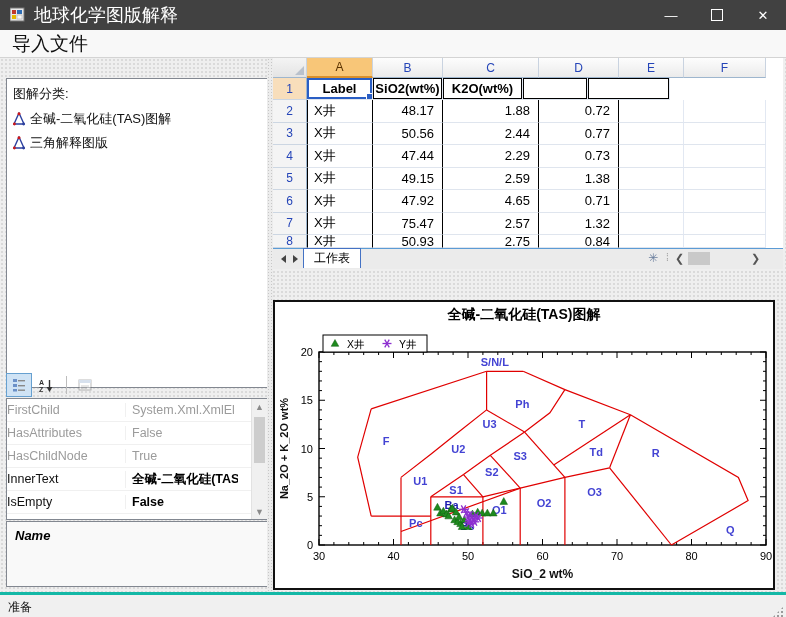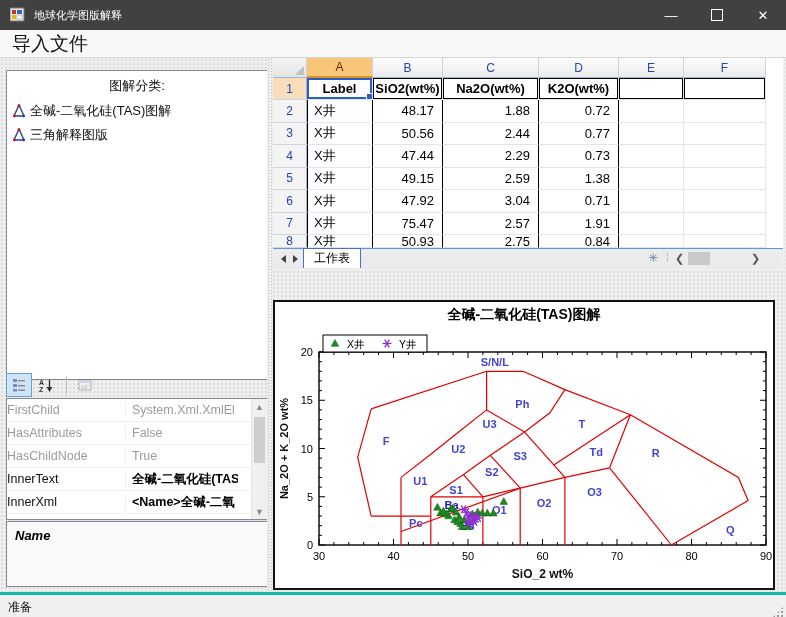--- a/index.html
+++ b/index.html
@@ -5,34 +5,34 @@
   html,body{margin:0;padding:0;}
   body{
     width:786px;height:617px;position:relative;overflow:hidden;
     font-family:"Liberation Sans","DejaVu Sans",sans-serif;
     background:#f1f1f1;
     box-shadow:inset 0 0 0 1px #4c4c4c;
   }
   
   .titlebar{position:absolute;left:0;top:0;width:786px;height:30px;background:#414141;display:flex;align-items:center;}
   .appicon{width:16px;height:16px;margin:0 8px 0 10px;}
-  .title{color:#ffffff;font-size:11px;}
+  .title{color:#ffffff;font-size:18px;}
   .winbtns{position:absolute;right:0;top:0;height:30px;display:flex;}
   .winbtn{width:46px;height:30px;display:flex;align-items:center;justify-content:center;color:#fff;font-size:13px;}
   .winbtn .maxbox{width:10px;height:10px;border:1px solid #fff;display:block;}
   
   .menubar{position:absolute;left:0;top:30px;width:786px;height:27px;background:#f8f8f8;border-bottom:1px solid #d4d4d4;display:flex;align-items:center;}
   .menuitem{padding:4px 12px;font-size:19px;color:#111;}
   
   .content{position:absolute;left:0;top:58px;width:786px;height:534px;
     background-color:#efefef;
     background-image:radial-gradient(#dadada 1px, transparent 1px);
     background-size:4px 4px;}
   
-  .tree{position:absolute;left:6px;top:12px;width:260px;height:308px;background:#fff;border:1px solid #828790;font-size:13px;color:#111;overflow:hidden;text-align:center;}
+  .tree{position:absolute;left:6px;top:20px;width:260px;height:308px;background:#fff;border:1px solid #828790;font-size:13px;color:#111;overflow:hidden;}
   .tree-header{padding:6px 6px 4px 6px;}
   .tree-item{display:flex;align-items:center;height:24px;padding-left:5px;}
   .tree-item svg{margin-right:4px;flex:none;}
   .ptoolbar{position:absolute;left:6px;top:314px;width:260px;height:26px;display:flex;align-items:center;}
   .ticon{width:24px;height:22px;display:flex;align-items:center;justify-content:center;margin-right:2px;}
   .ticon.sel{background:#cfe3f5;border:1px solid #66a0d0;}
   .tsep{width:1px;height:18px;background:#bdbdbd;margin:0 6px;}
   .ticon.dim{opacity:.4;}
   .pgrid{position:absolute;left:6px;top:340px;width:260px;height:120px;background:#fff;border:1px solid #828790;overflow:hidden;font-size:12.5px;}
   .prow{height:22px;display:flex;align-items:center;border-bottom:1px solid #f0f0f0;position:relative;}
@@ -187,24 +187,20 @@
         </div>
         <div class="prow gray">
           <span class="pname">HasChildNode</span>
           <span class="pval">True</span>
         </div>
         <div class="prow bold">
           <span class="pname">InnerText</span>
           <span class="pval">全碱-二氧化硅(TAS</span>
         </div>
         <div class="prow bold">
-          <span class="pname">InnerXml</span>
-          <span class="pval">&lt;Name&gt;全碱-二氧</span>
-        </div>
-        <div class="prow bold">
           <span class="pname">IsEmpty</span>
           <span class="pval">False</span>
         </div>
       </div>
     <div class="pscroll">
       <div class="arr" style="top:0">▲</div>
       <div class="pthumb"></div>
       <div class="arr" style="bottom:0">▼</div>
     </div>
   </div>
@@ -223,21 +219,20 @@
           <div class="ch" style="width: 70px; height: 20px;">B</div>
           <div class="ch" style="width: 96px; height: 20px;">C</div>
           <div class="ch" style="width: 80px; height: 20px;">D</div>
           <div class="ch" style="width: 65px; height: 20px;">E</div>
           <div class="ch" style="width: 82px; height: 20px;">F</div>
         </div>
         <div class="shrow">
           <div class="rh selrow" style="width: 34px; height: 22px;">1</div>
           <div class="cell hdrcell a1sel" style="width: 66px; height: 22px;">Label</div>
           <div class="cell hdrcell" style="width: 70px; height: 22px;">SiO2(wt%)</div>
-          <div class="cell hdrcell" style="width: 96px; height: 22px;">Na2O(wt%)</div>
           <div class="cell hdrcell" style="width: 80px; height: 22px;">K2O(wt%)</div>
           <div class="cell hdrcell" style="width: 65px; height: 22px;"></div>
           <div class="cell hdrcell" style="width: 82px; height: 22px;"></div>
         </div>
         <div class="shrow" style="height: 22.5px; overflow: hidden;">
           <div class="rh" style="width: 34px; height: 22.5px;">2</div>
           <div class="cell txt blkl blk" style="width: 66px; height: 22.5px;">X井</div>
           <div class="cell num blk" style="width: 70px; height: 22.5px;">48.17</div>
           <div class="cell num blk" style="width: 96px; height: 22.5px;">1.88</div>
           <div class="cell num blk" style="width: 80px; height: 22.5px;">0.72</div>
@@ -268,31 +263,31 @@
           <div class="cell num blk" style="width: 70px; height: 22.5px;">49.15</div>
           <div class="cell num blk" style="width: 96px; height: 22.5px;">2.59</div>
           <div class="cell num blk" style="width: 80px; height: 22.5px;">1.38</div>
           <div class="cell " style="width: 65px; height: 22.5px;"></div>
           <div class="cell " style="width: 82px; height: 22.5px;"></div>
         </div>
         <div class="shrow" style="height: 22.5px; overflow: hidden;">
           <div class="rh" style="width: 34px; height: 22.5px;">6</div>
           <div class="cell txt blkl blk" style="width: 66px; height: 22.5px;">X井</div>
           <div class="cell num blk" style="width: 70px; height: 22.5px;">47.92</div>
-          <div class="cell num blk" style="width: 96px; height: 22.5px;">3.04</div>
+          <div class="cell num blk" style="width: 96px; height: 22.5px;">4.65</div>
           <div class="cell num blk" style="width: 80px; height: 22.5px;">0.71</div>
           <div class="cell " style="width: 65px; height: 22.5px;"></div>
           <div class="cell " style="width: 82px; height: 22.5px;"></div>
         </div>
         <div class="shrow" style="height: 22.5px; overflow: hidden;">
           <div class="rh" style="width: 34px; height: 22.5px;">7</div>
           <div class="cell txt blkl blk" style="width: 66px; height: 22.5px;">X井</div>
           <div class="cell num blk" style="width: 70px; height: 22.5px;">75.47</div>
           <div class="cell num blk" style="width: 96px; height: 22.5px;">2.57</div>
-          <div class="cell num blk" style="width: 80px; height: 22.5px;">1.91</div>
+          <div class="cell num blk" style="width: 80px; height: 22.5px;">1.32</div>
           <div class="cell " style="width: 65px; height: 22.5px;"></div>
           <div class="cell " style="width: 82px; height: 22.5px;"></div>
         </div>
         <div class="shrow" style="height: 13px; overflow: hidden;">
           <div class="rh" style="width: 34px; height: 13px;">8</div>
           <div class="cell txt blkl blk" style="width: 66px; height: 13px;">X井</div>
           <div class="cell num blk" style="width: 70px; height: 13px;">50.93</div>
           <div class="cell num blk" style="width: 96px; height: 13px;">2.75</div>
           <div class="cell num blk" style="width: 80px; height: 13px;">0.84</div>
           <div class="cell " style="width: 65px; height: 13px;"></div>

